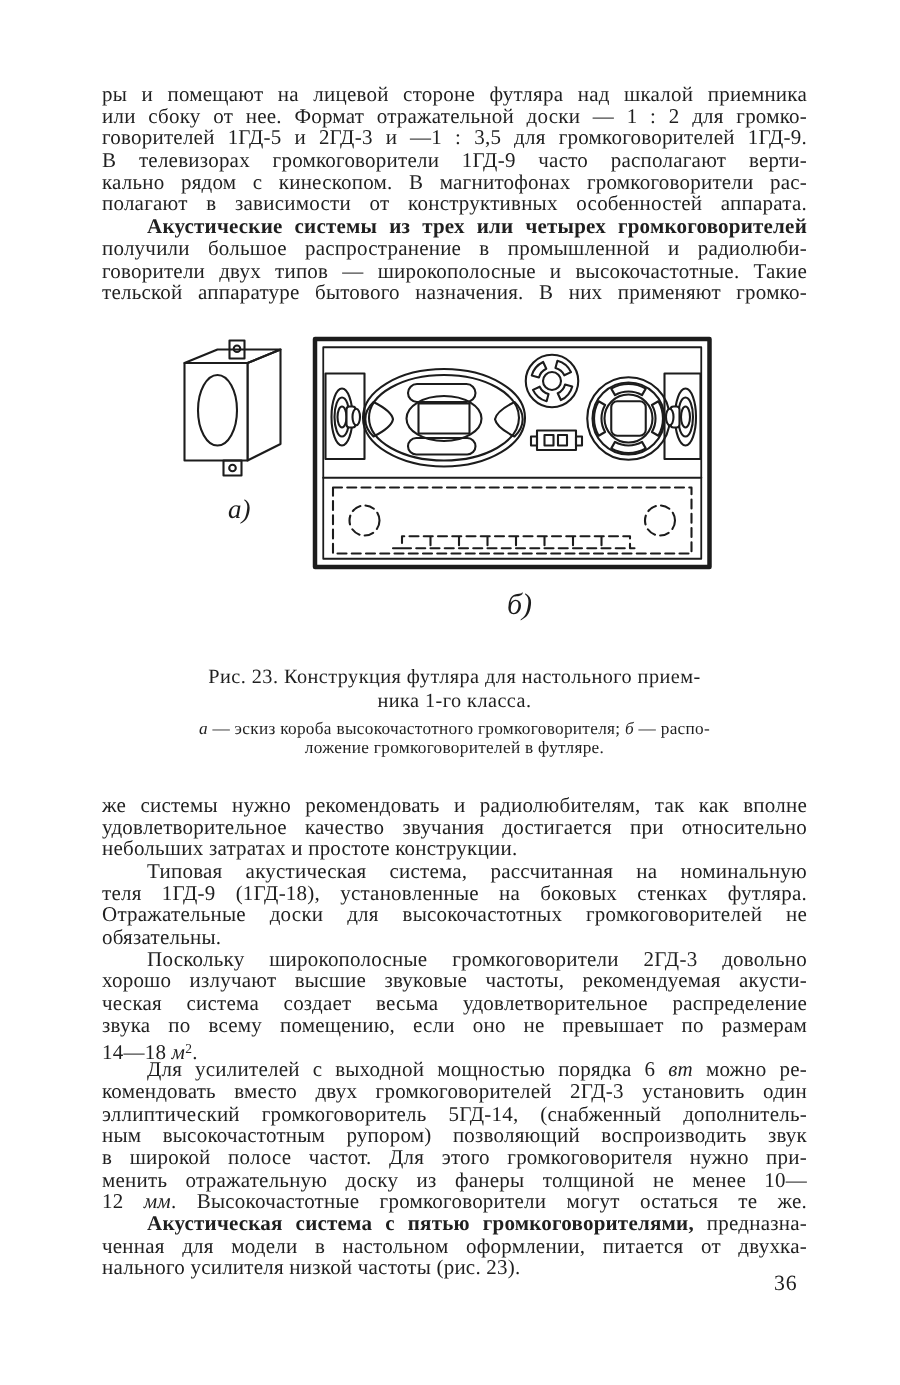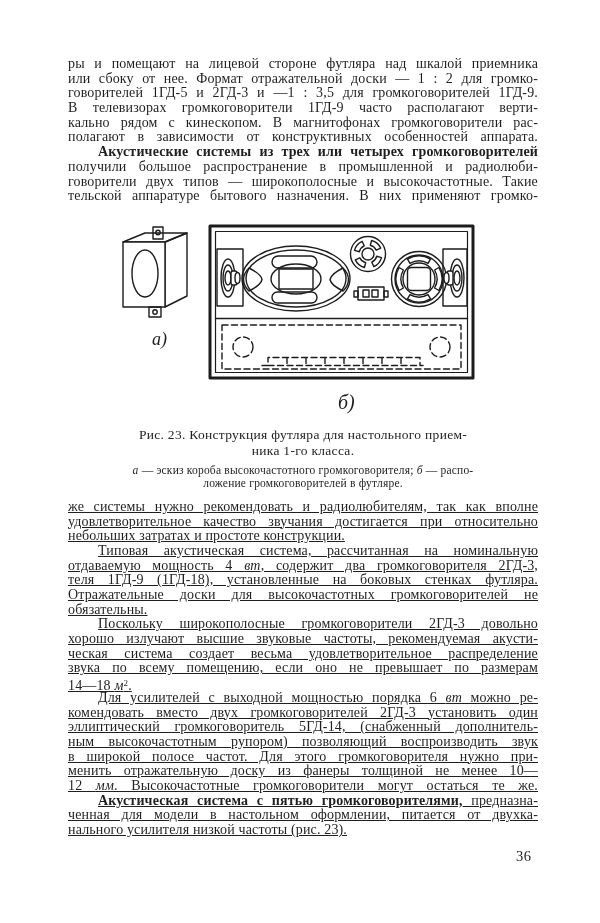--- a/index.html
+++ b/index.html
@@ -28,35 +28,35 @@
   .para.indent .tline:first-child{ text-indent:30px; }
   .b{font-weight:bold;}
   .i{font-style:italic;}
   .sup{font-size:9px;vertical-align:4px;}
   .figure-wrap{
     margin-top:17px;
     width:472px;
   }
   .figure-wrap svg{display:block;}
   .caption{
-    margin-top:10px;
+    margin-top:26px;
     text-align:center;
     font-size:13.5px;
     line-height:16px;
     letter-spacing:0.3px;
   }
   .legend{
     margin-top:5px;
     text-align:center;
     font-size:11.5px;
     font-weight:normal;
     line-height:13.5px;
     letter-spacing:0.2px;
   }
-  .bottom-text{ margin-top:9px;text-decoration:underline; }
+  .bottom-text{ margin-top:24px; }
   .page-number{
     position:absolute;
     top:848px;
     left:516px;
     font-size:14.5px;
     letter-spacing:0.5px;
   }
   .fig-label{
     font-style:italic;
     font-family:"Liberation Serif","DejaVu Serif",serif;
@@ -191,21 +191,20 @@
       </div>
 
     <div class="bottom-text">
         <div class="para">
           <div class="tline"><span>же системы нужно рекомендовать и радиолюбителям, так как вполне</span></div>
           <div class="tline"><span>удовлетворительное качество звучания достигается при относительно</span></div>
           <div class="tline end"><span>небольших затратах и простоте конструкции.</span></div>
         </div>
         <div class="para indent">
           <div class="tline"><span>Типовая акустическая система, рассчитанная на номинальную</span></div>
-          <div class="tline"><span>отдаваемую мощность 4 </span><span class="i">вт</span><span>, содержит два громкоговорителя 2ГД-3,</span></div>
           <div class="tline"><span>теля 1ГД-9 (1ГД-18), установленные на боковых стенках футляра.</span></div>
           <div class="tline"><span>Отражательные доски для высокочастотных громкоговорителей не</span></div>
           <div class="tline end"><span>обязательны.</span></div>
         </div>
         <div class="para indent">
           <div class="tline"><span>Поскольку широкополосные громкоговорители 2ГД-3 довольно</span></div>
           <div class="tline"><span>хорошо излучают высшие звуковые частоты, рекомендуемая акусти-</span></div>
           <div class="tline"><span>ческая система создает весьма удовлетворительное распределение</span></div>
           <div class="tline"><span>звука по всему помещению, если оно не превышает по размерам</span></div>
           <div class="tline end"><span>14—18 </span><span class="i">м</span><span class="sup">2</span><span>.</span></div>

